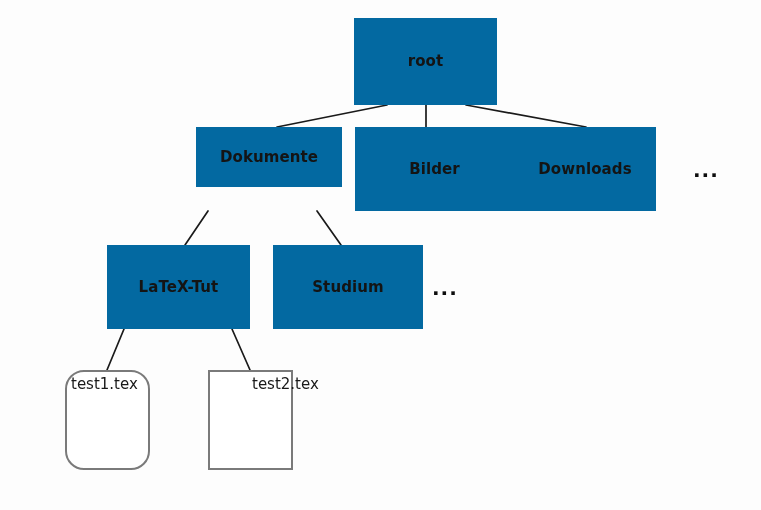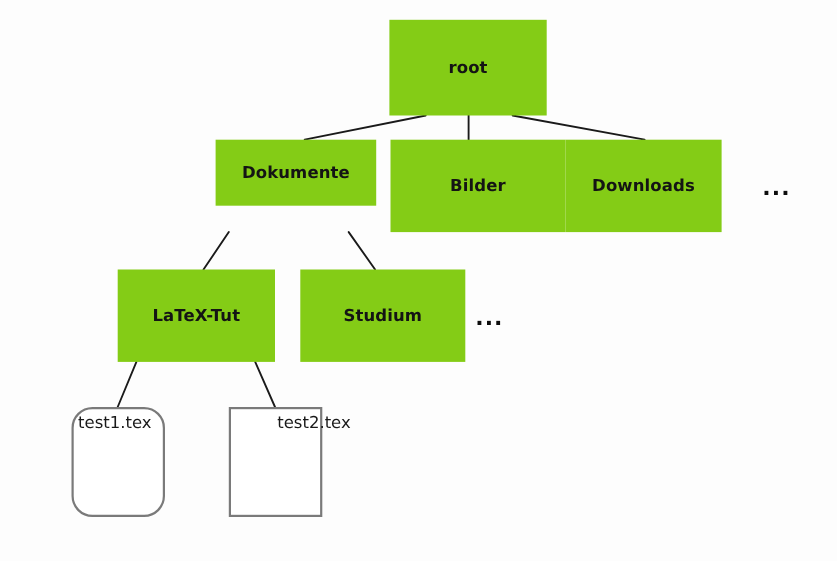--- a/index.html
+++ b/index.html
@@ -26,21 +26,21 @@
   }
   .node {
     position: absolute;
     box-sizing: border-box;
     display: flex;
     align-items: center;
     justify-content: center;
     z-index: 2;
   }
   .node.folder {
-    background: #84cc16;
+    background: #0369a1;
     border: none;
   }
   .node.folder .node-label {
     font-weight: 700;
     font-size: 15px;
     color: #141414;
     letter-spacing: 0.1px;
     text-align: center;
     line-height: 1.1;
   }

